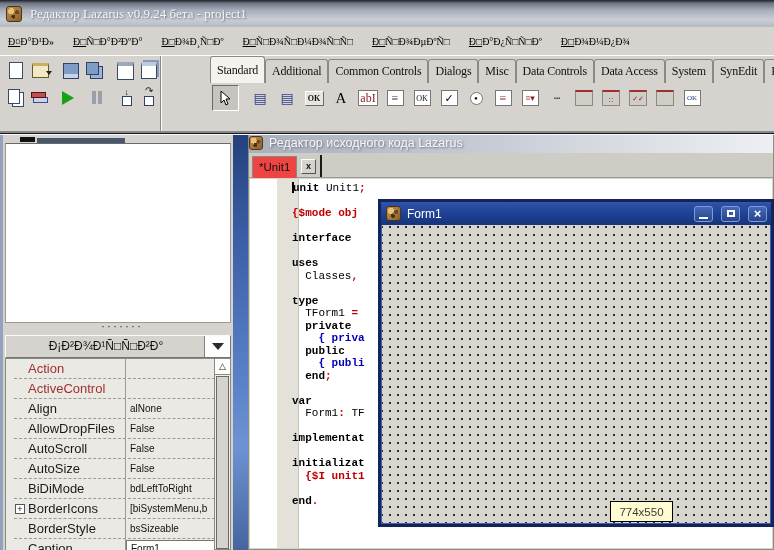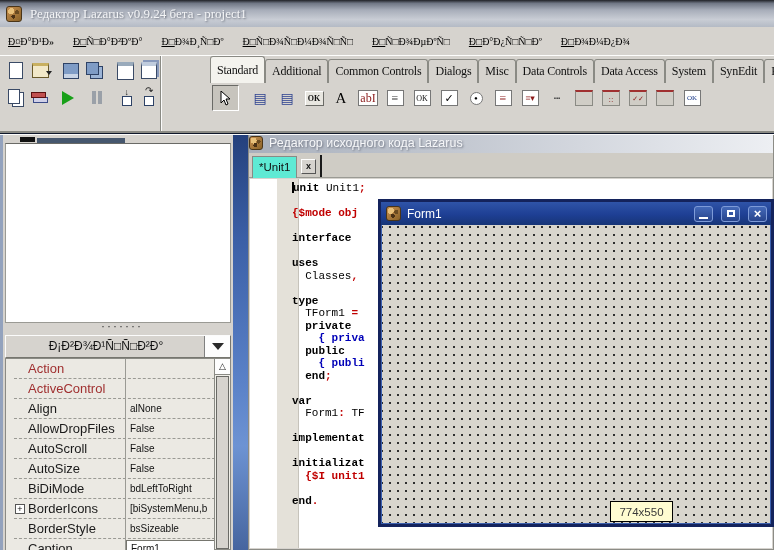--- a/index.html
+++ b/index.html
@@ -94,21 +94,21 @@
   #oi-scroll-thumb { position:absolute; top:17px; left:1px; right:1px; bottom:0; background:#d6d3ce; border:1px solid #6a6a66; }
 
   
   #ed-win { position:absolute; left:248px; top:131px; width:526px; height:419px; z-index:1;
     background:#d6d3ce; border:1px solid #8c8c86; }
   #ed-title { height:21px; display:flex; align-items:center; gap:6px; 
     background:linear-gradient(90deg,#a9b0bc 0%,#c3c8d1 40%,#edeff3 100%); }
   #ed-title .paw { width:14px; height:14px; }
   #ed-title-text { color:#f6f7f9; font-size:12.5px; text-shadow:1px 1px 2px rgba(90,95,110,.8); white-space:nowrap; }
   #ed-tabbar { position:relative; height:25px; background:#cfccc5; border-bottom:1px solid #9a9a94; }
-  #ed-tab { position:absolute; left:3px; top:3px; height:22px; background:#5eead4; border:1px solid #8a8a84; border-bottom:none;
+  #ed-tab { position:absolute; left:3px; top:3px; height:22px; background:#ef4444; border:1px solid #8a8a84; border-bottom:none;
     padding:0 6px; font-size:11.5px; line-height:20px; color:#111; }
   #ed-tab-close { position:absolute; left:52px; top:6px; width:15px; height:15px; background:#d6d3ce;
     border:1px solid; border-color:#fff #555 #555 #fff; font-size:9px; font-weight:bold; line-height:12px; text-align:center; color:#111; }
   #ed-tab-sep { position:absolute; left:71px; top:2px; width:2px; height:22px; background:#1a1a1a; }
   #ed-content { position:absolute; top:47px; left:1px; right:1px; bottom:1px; background:#fff; overflow:hidden; }
   #ed-gutter { position:absolute; left:27px; top:0; bottom:0; width:22px; background:#e4e1d9; border-right:1px solid #c6c3bb; }
   #ed-code { position:absolute; left:42px; top:3px; font-family:Liberation Mono, monospace; font-size:11px; line-height:12.5px; white-space:pre; }
   .code-line { height:12.5px; }
   .kw { color:#000; font-weight:bold; }
   .pl { color:#000; }

